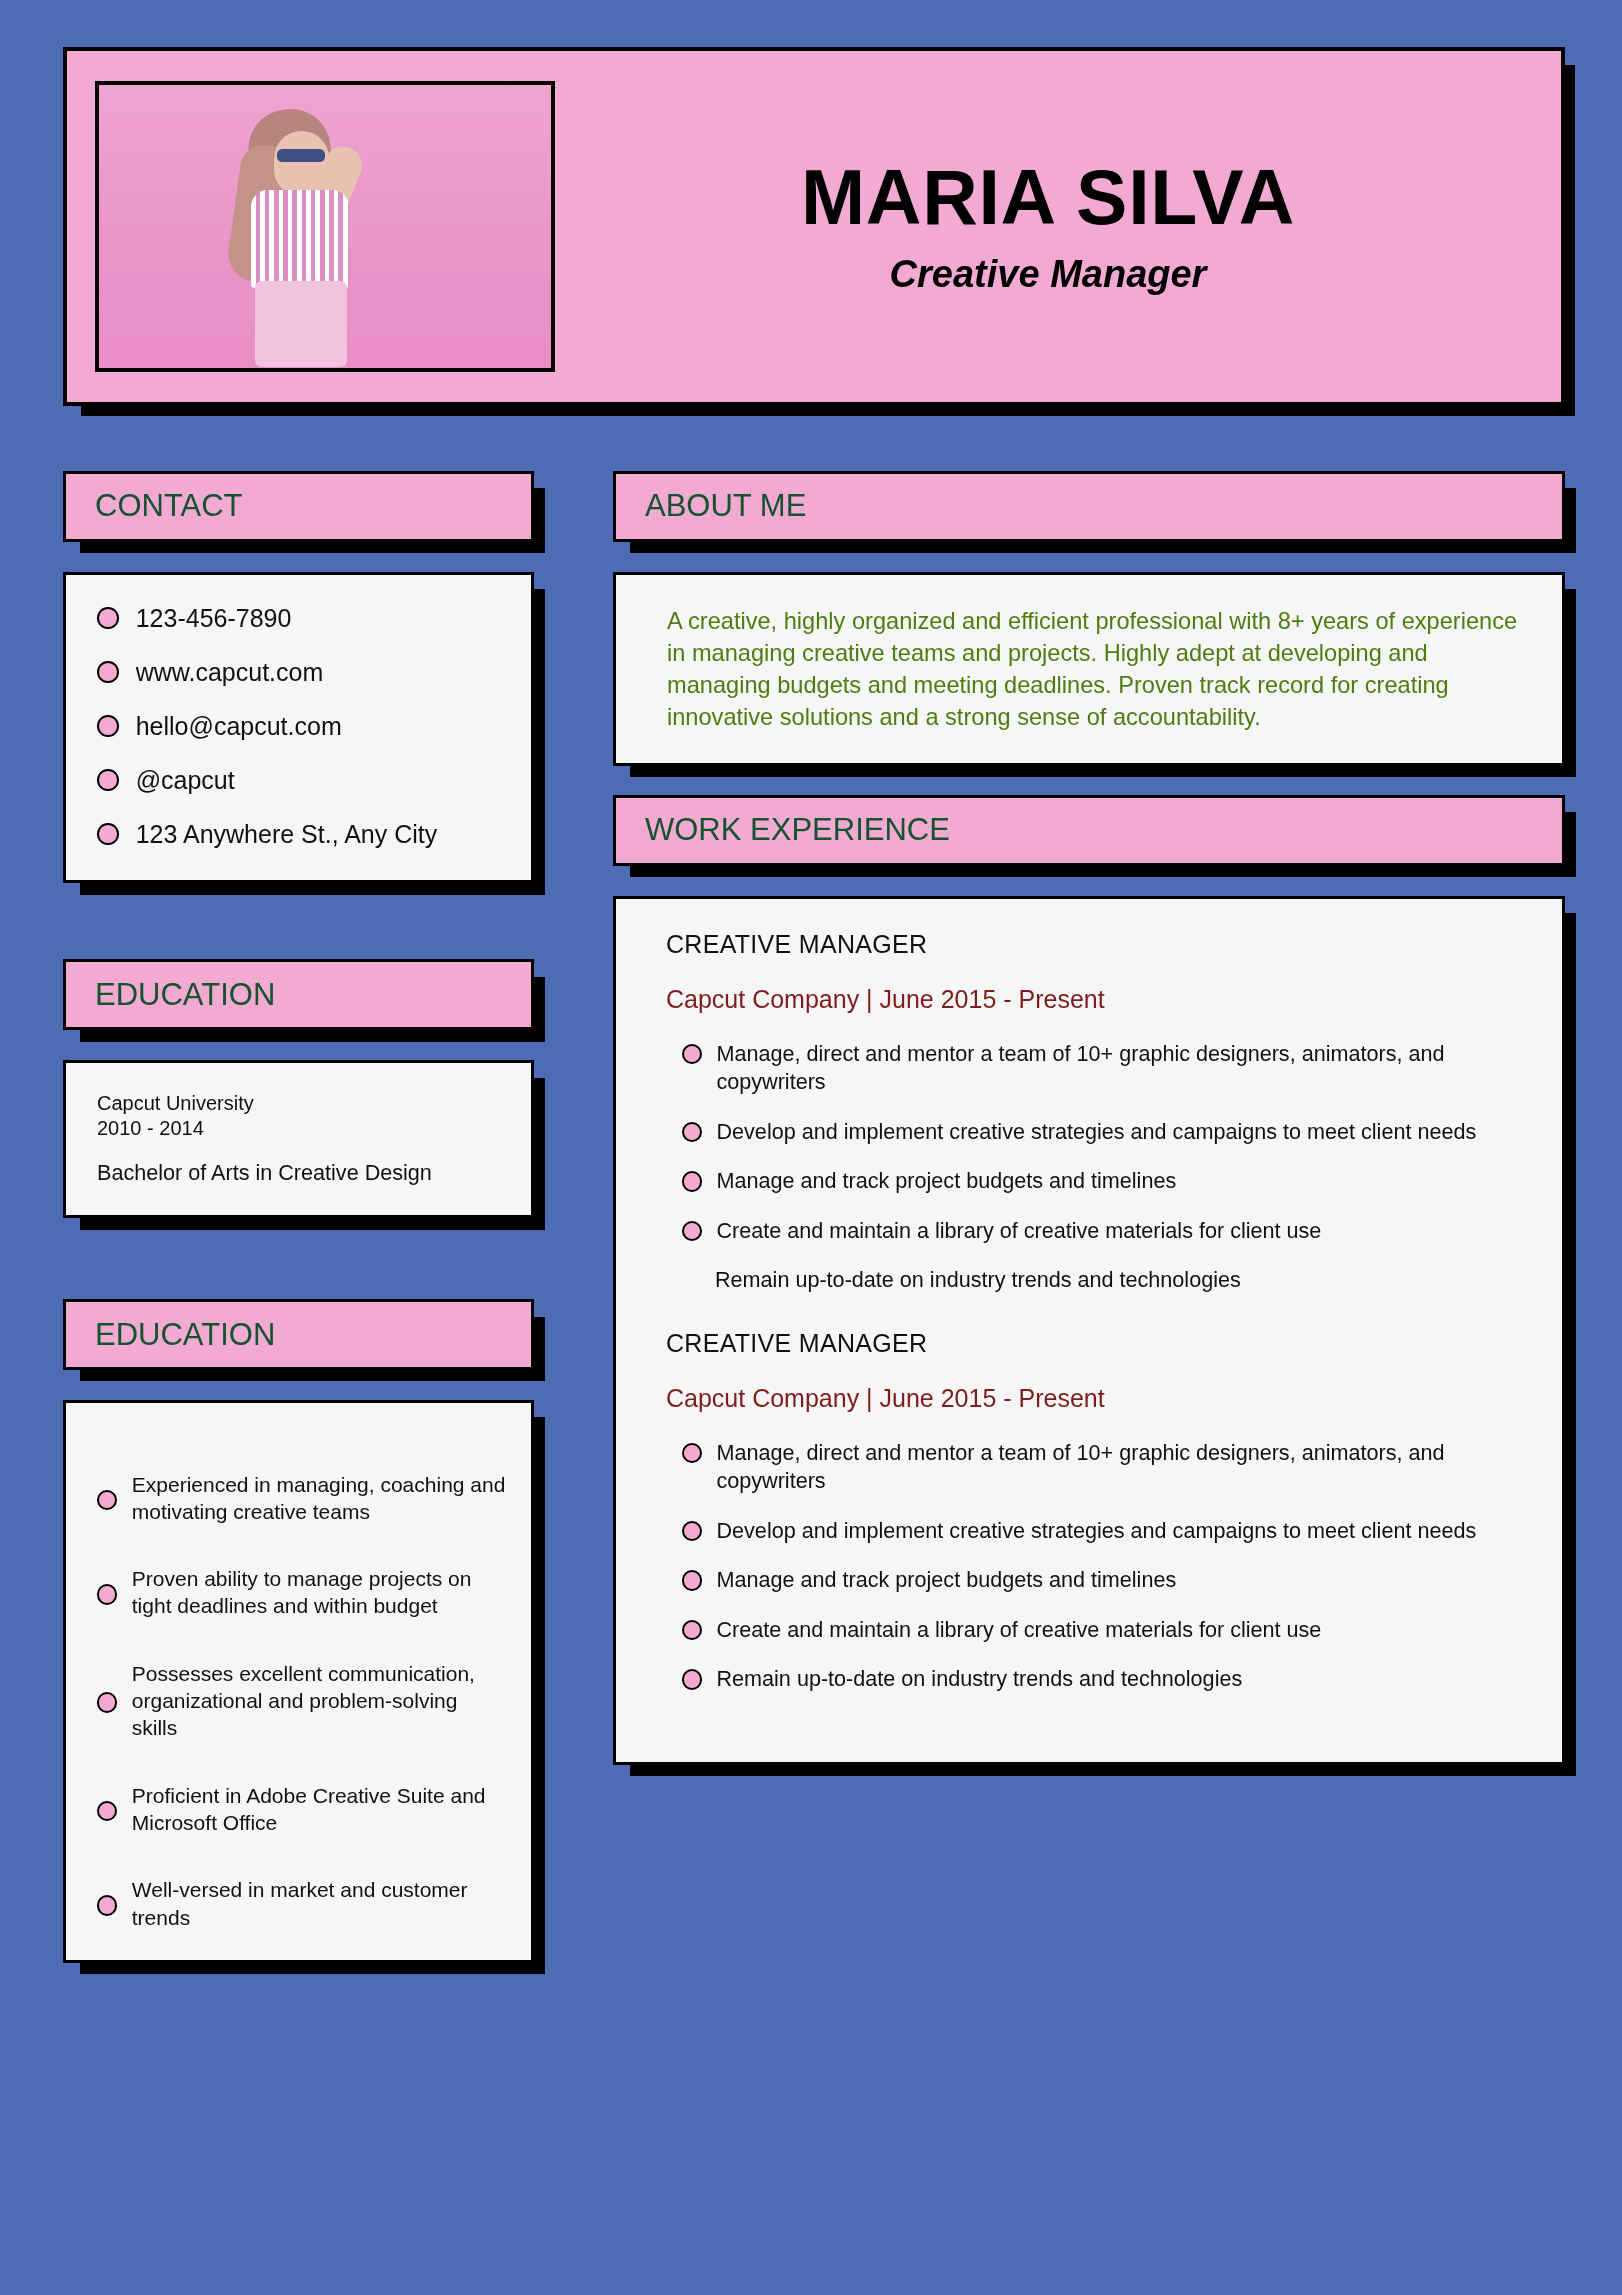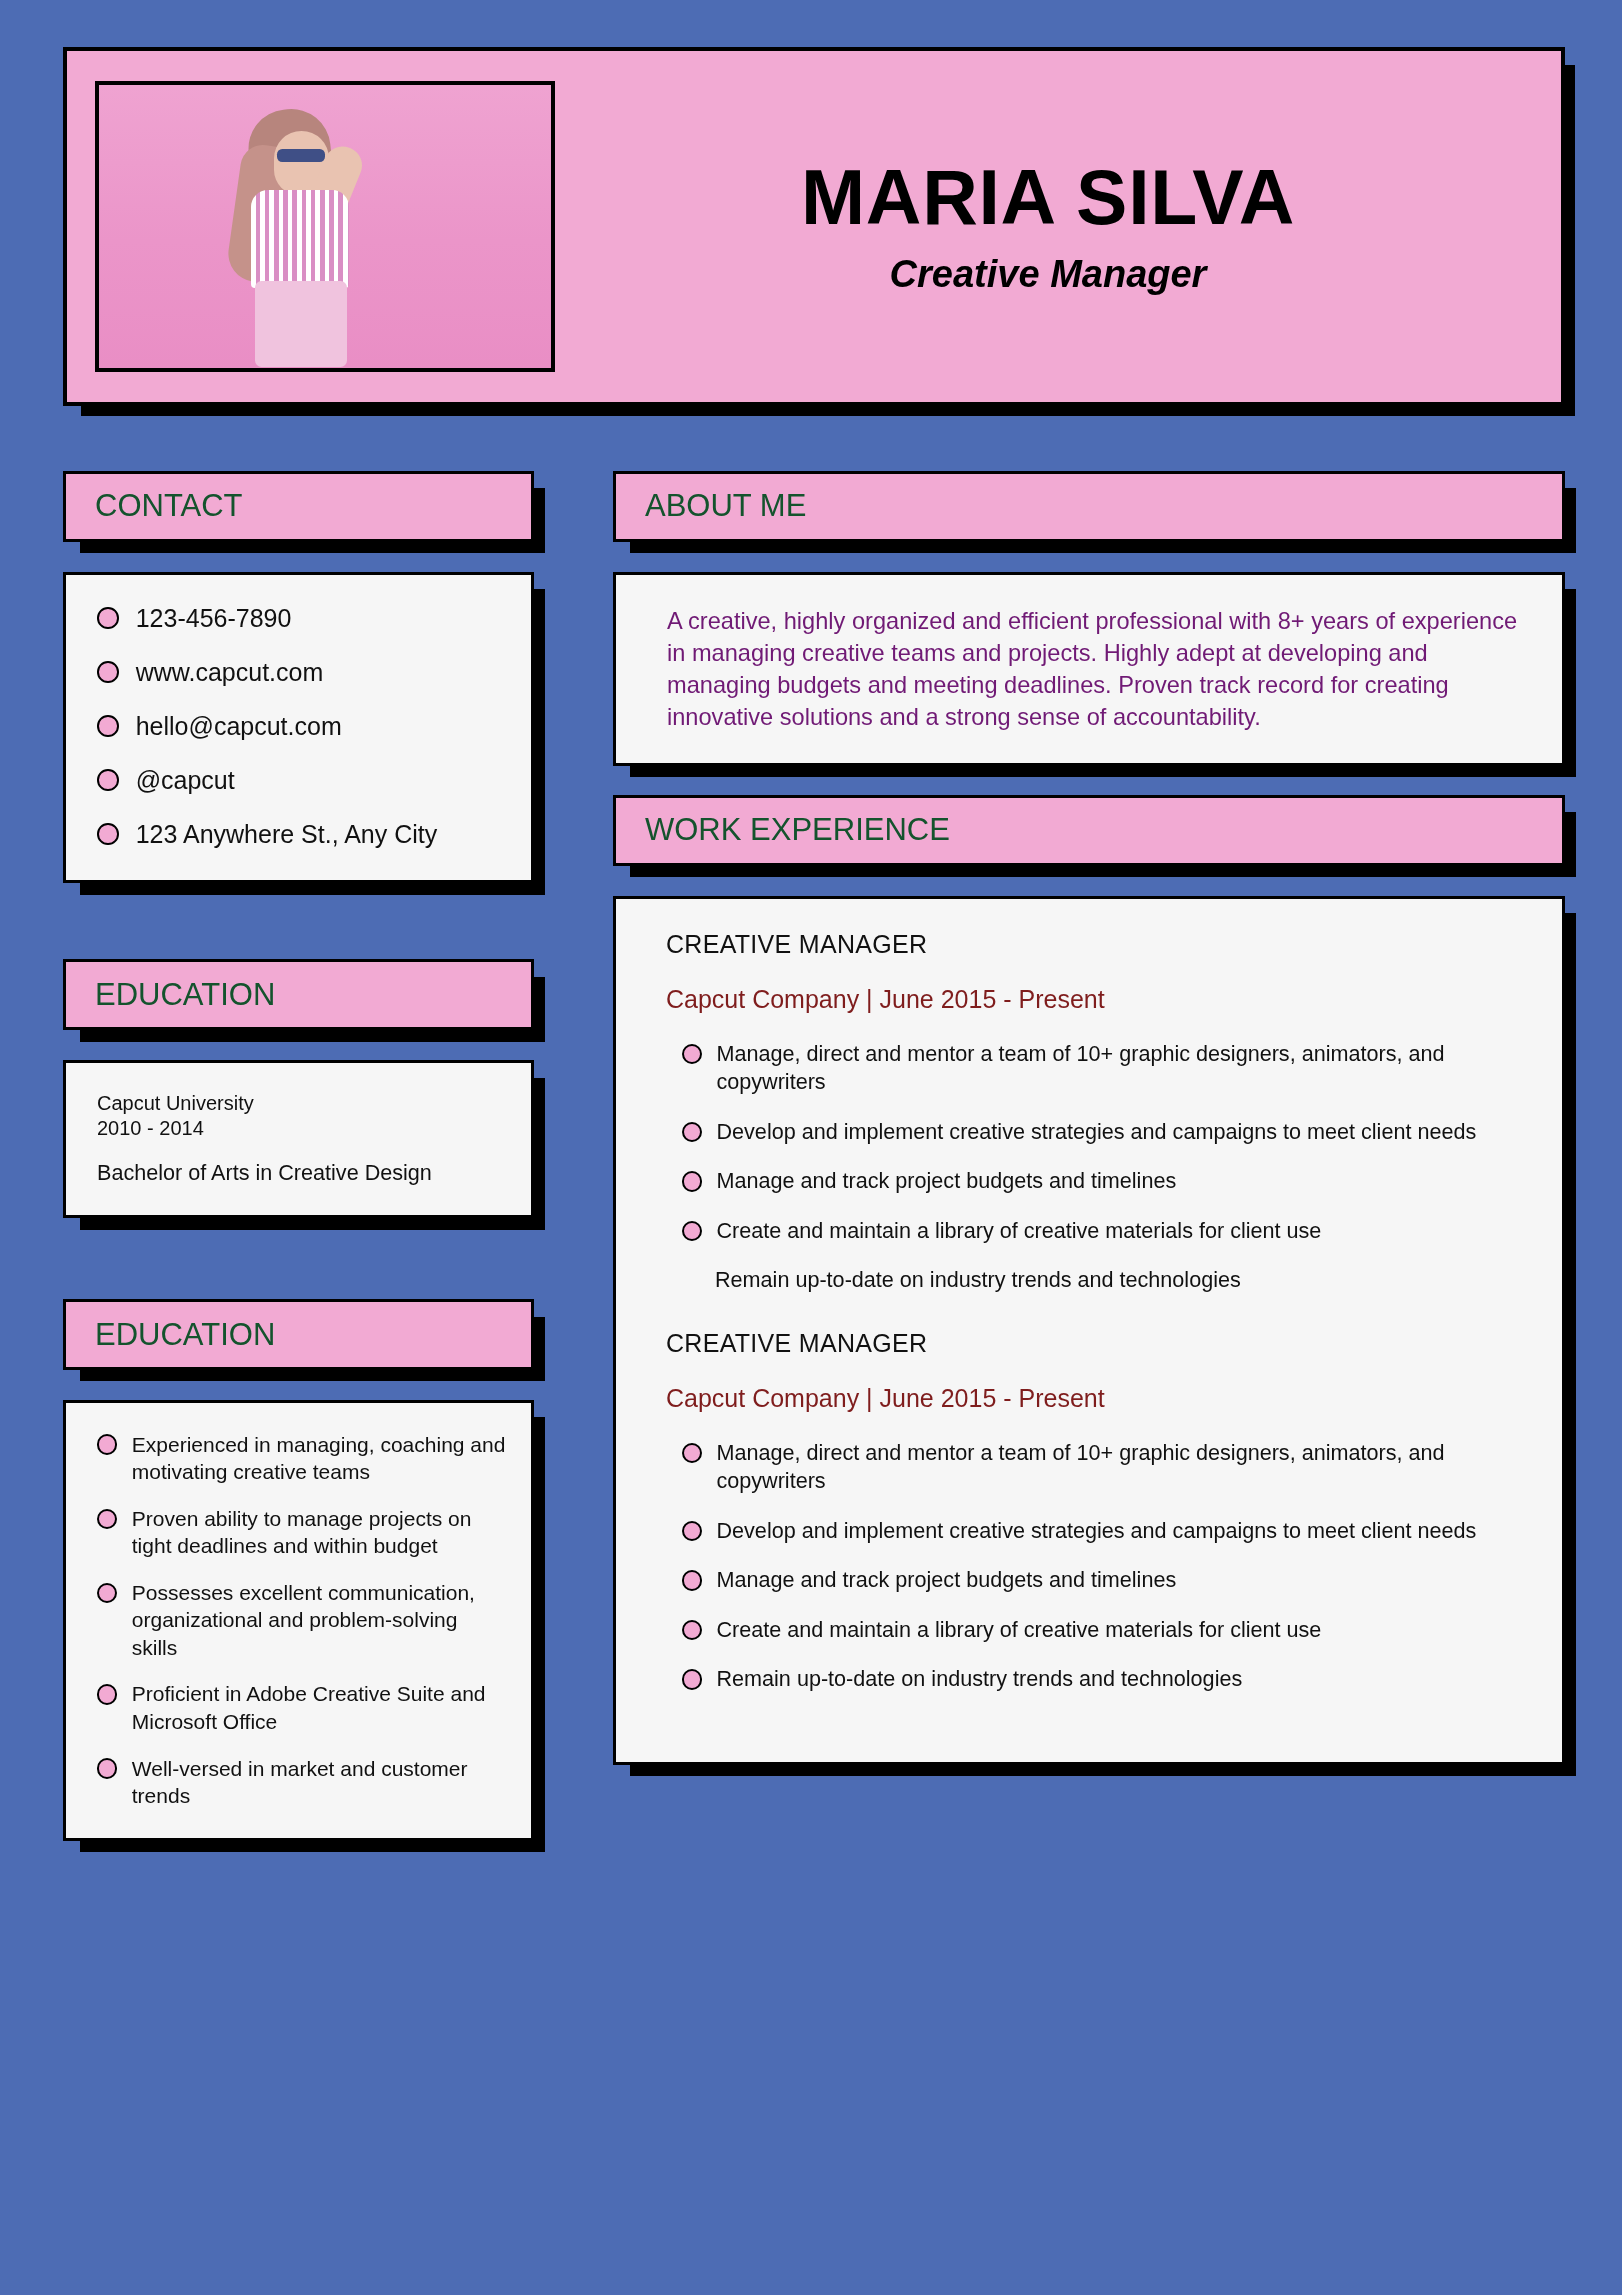--- a/index.html
+++ b/index.html
@@ -212,34 +212,35 @@
   }
 
   
   .skills-list {
     list-style: none;
     margin: 0;
     padding: 27.5px 23.6px 27.5px 31px;
   }
   .skills-list li {
     display: flex;
-    align-items: flex-start;
+    align-items: center;
     font-size: 21px;
     line-height: 1.3;
     color: #111;
     margin-bottom: 19.6px;
+    margin-top: 40px;
   }
   .skills-list li:last-child { margin-bottom: 1.3px; }
 
   
   .about-body {
     padding: 30px 35px 30px 51px;
     font-size: 23.6px;
     line-height: 1.36;
-    color: #701a75;
+    color: #4d7c0f;
   }
 
   
   .work-body { padding: 31px 30px 34px 50px; }
   .job-title {
     font-size: 25px;
     letter-spacing: 0.3px;
     color: #111;
     margin: 0 0 26px 0;
   }

